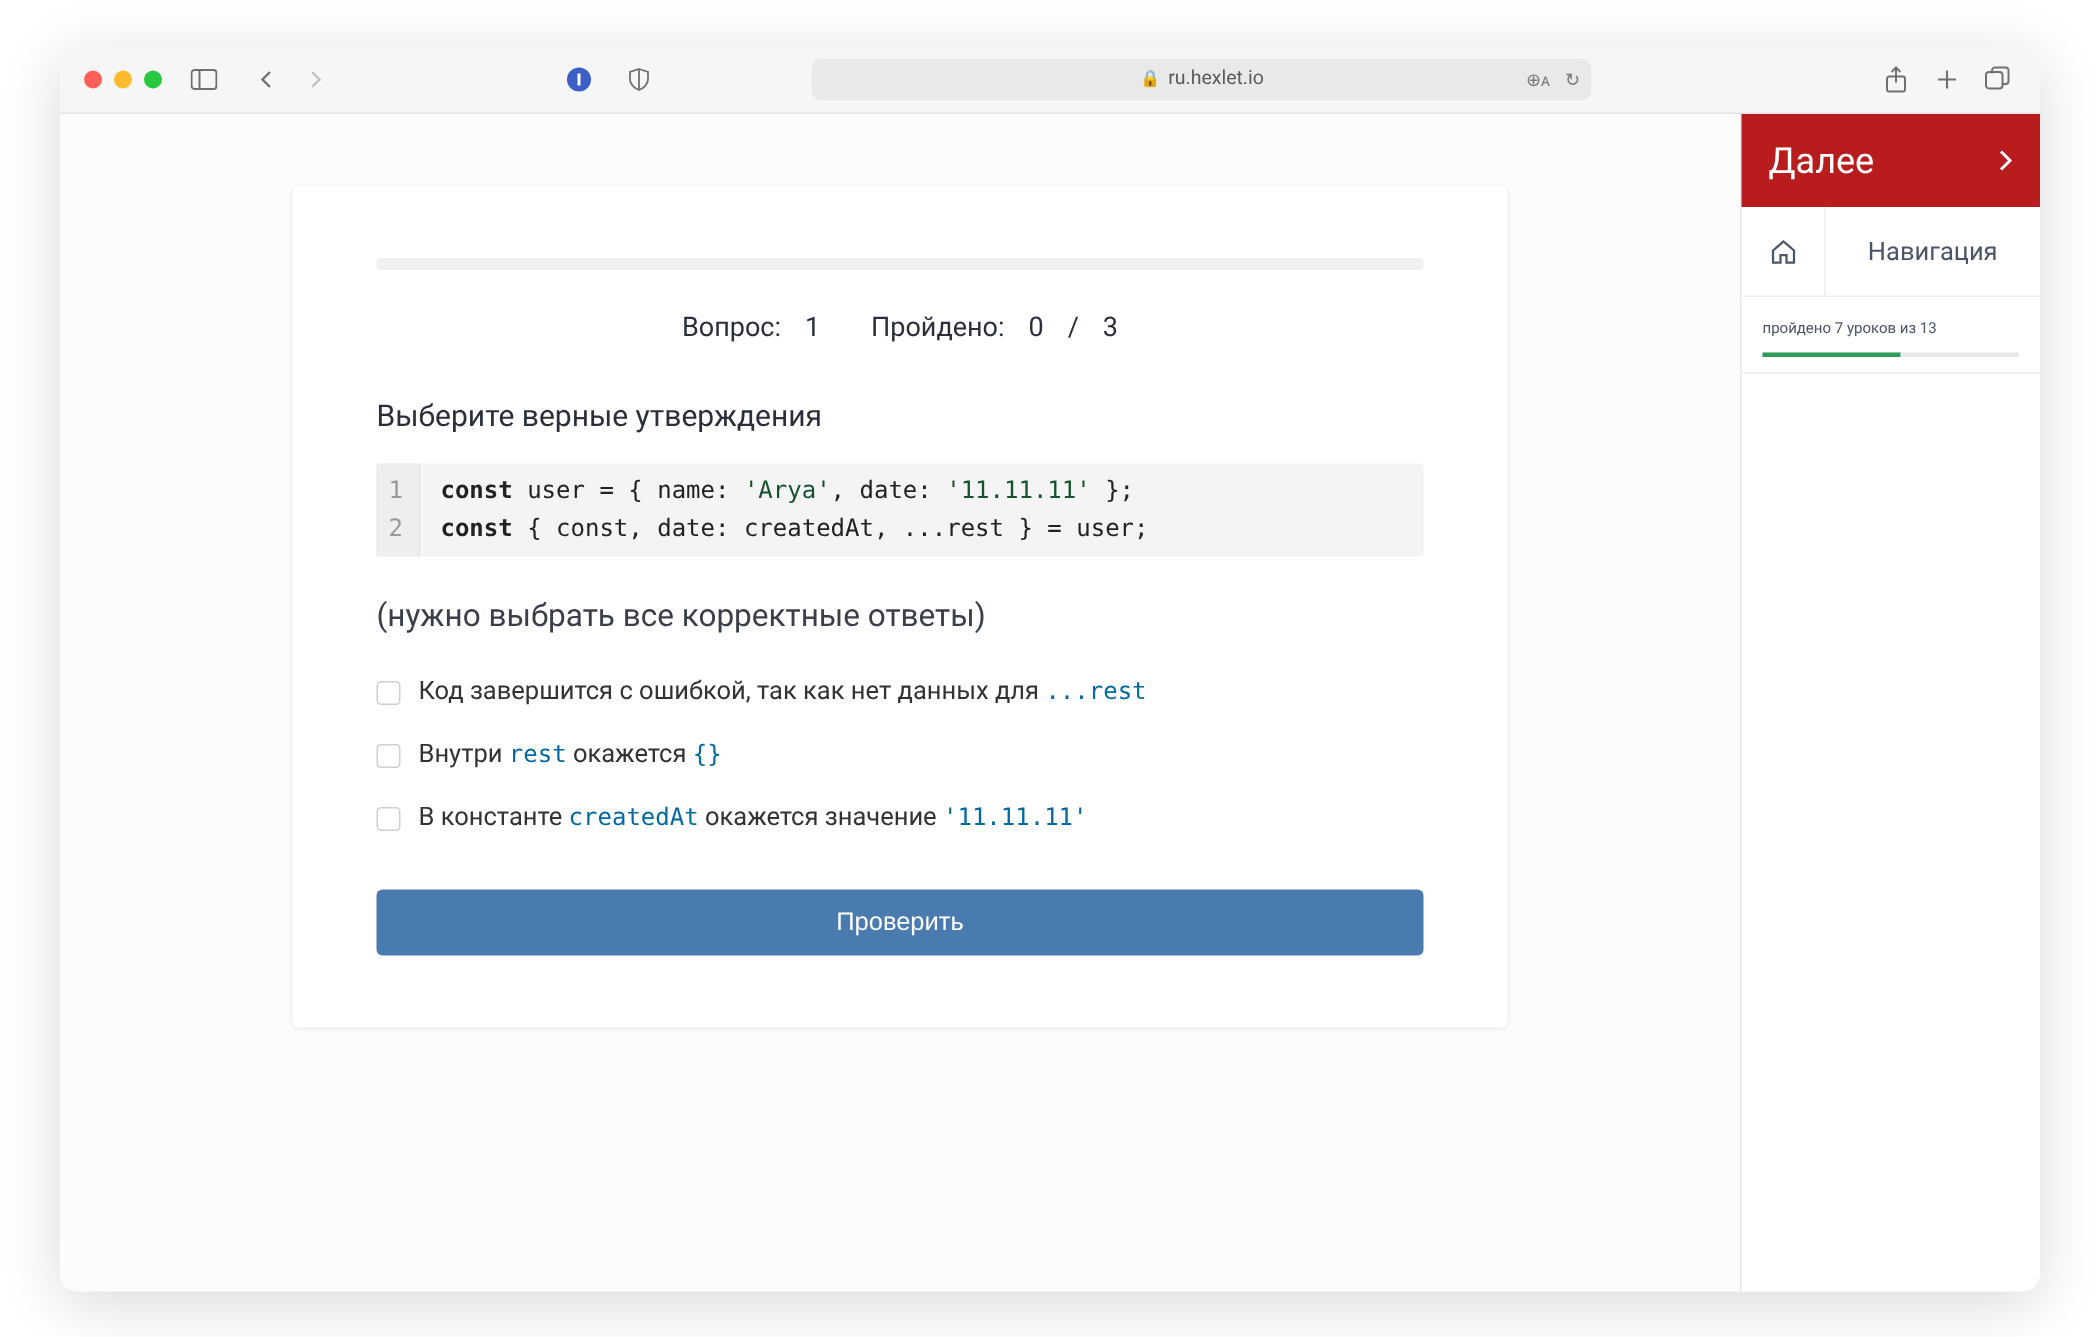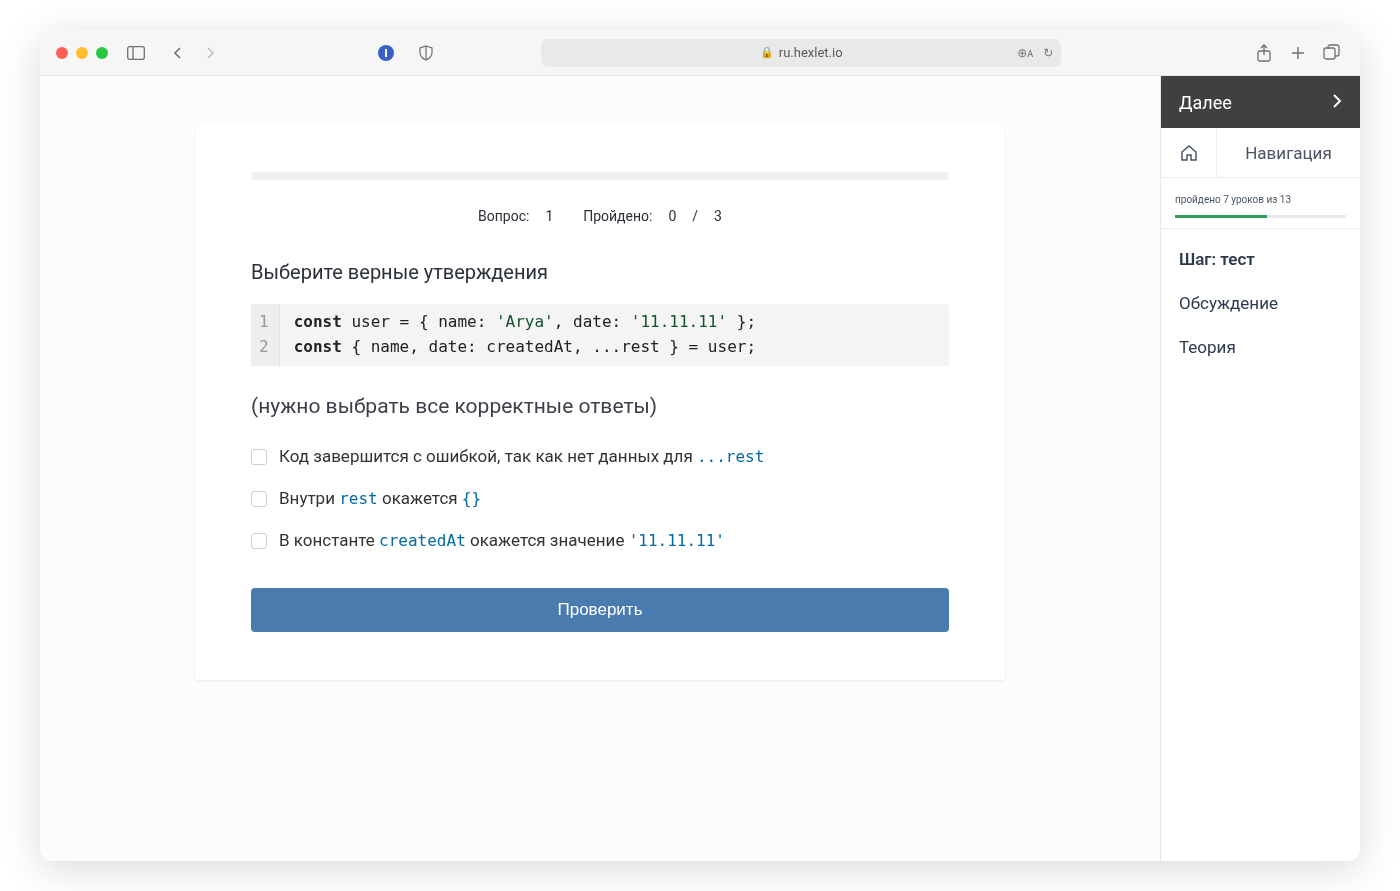--- a/index.html
+++ b/index.html
@@ -95,21 +95,21 @@
       margin: 0 auto;
     }
     .progress-thin {
       height: 8px;
       background: #f1f1f1;
       border-radius: 2px;
       margin-bottom: 28px;
     }
     .question-meta {
       text-align: center;
-      font-size: 14px;
+      font-size: 18px;
       color: #2a2f3a;
       margin-bottom: 36px;
     }
     .question-meta span { margin: 0 8px; }
     .prompt {
       font-size: 20px;
       color: #2a2f3a;
       margin-bottom: 20px;
     }
     .code-block {
@@ -176,33 +176,33 @@
     }
 
     .sidebar {
       width: 200px;
       background: #fff;
       border-left: 1px solid #e8e8e8;
       display: flex;
       flex-direction: column;
     }
     .next-btn {
-      background: #404040;
+      background: #b91c1c;
       color: #fff;
-      height: 52px;
+      height: 62px;
       display: flex;
       align-items: center;
       justify-content: space-between;
       padding: 0 18px;
-      font-size: 18px;
+      font-size: 24px;
       cursor: pointer;
     }
     .sb-header {
       display: flex;
-      height: 50px;
+      height: 60px;
       border-bottom: 1px solid #eee;
     }
     .sb-home {
       width: 56px;
       display: flex;
       align-items: center;
       justify-content: center;
       color: #4a5568;
       border-right: 1px solid #eee;
       cursor: pointer;
@@ -325,21 +325,21 @@
             <span>Пройдено:</span><span>0</span><span>/</span><span>3</span>
           </div>
           <div class="prompt">Выберите верные утверждения</div>
 
           <div class="code-block">
             <div class="code-gutter">
                 <div>1</div>
                 <div>2</div>
               </div>
             <div class="code-body"><span class="kw">const</span><span> user = { name: </span><span class="str">'Arya'</span><span>, date: </span><span class="str">'11.11.11'</span><span> };</span>
-<span class="kw">const</span><span> { name, date: createdAt, ...rest } = user;</span></div>
+<span class="kw">const</span><span> { const, date: createdAt, ...rest } = user;</span></div>
           </div>
 
           <div class="hint">(нужно выбрать все корректные ответы)</div>
 
           <label class="option">
             <span class="cb"></span>
             <span><span>Код завершится с ошибкой, так как нет данных для </span><code>...rest</code><span></span></span>
           </label>
           <label class="option">
             <span class="cb"></span>
@@ -370,21 +370,16 @@
               </svg>
           </div>
           <div class="sb-nav">Навигация</div>
         </div>
         <div class="sb-progress">
           <div>пройдено 7 уроков из 13</div>
           <div class="sb-progress-bar">
             <div class="sb-progress-fill" id="progress-fill" style="width: 53.8462%;"></div>
           </div>
         </div>
-        <div class="sb-links">
-          <div class="sb-link active">Шаг: тест</div>
-          <div class="sb-link">Обсуждение</div>
-          <div class="sb-link">Теория</div>
-        </div>
       </div>
     </div>
   </div>
 </div>
 
 </body></html>

